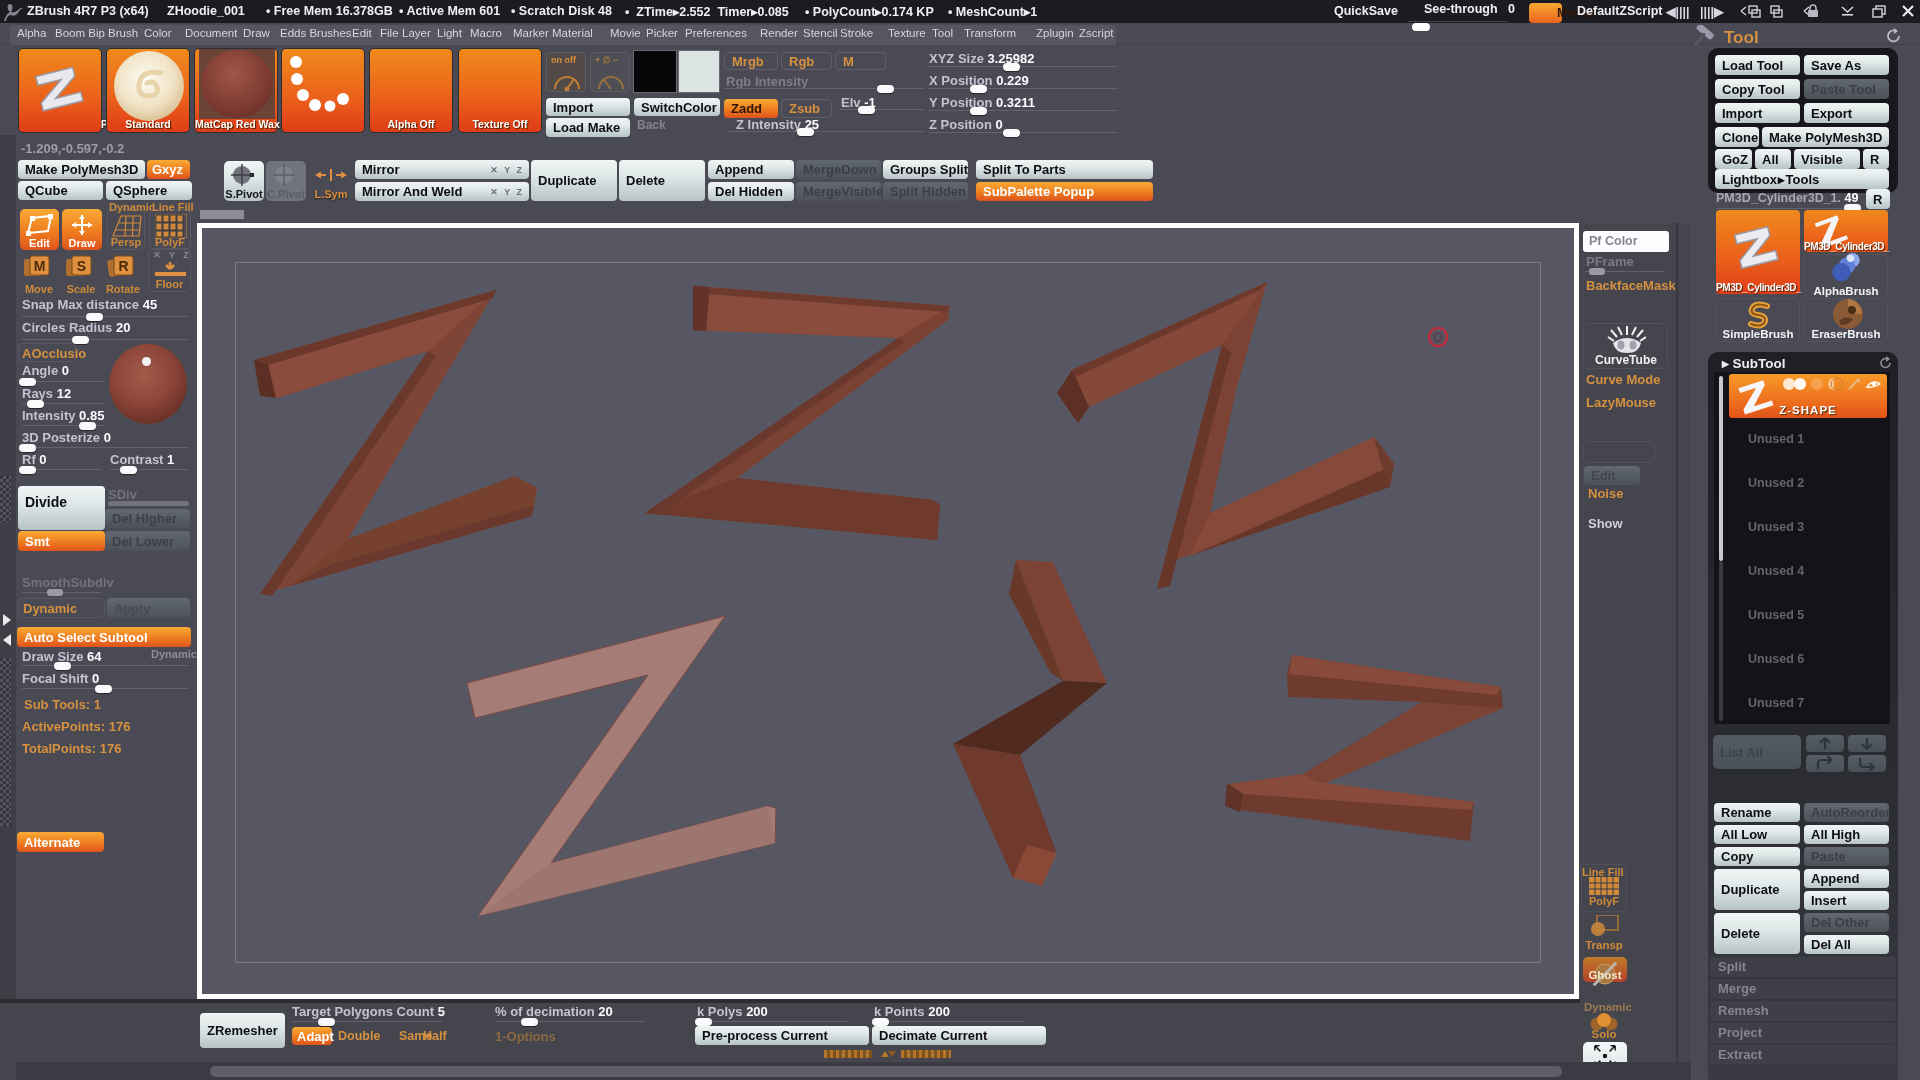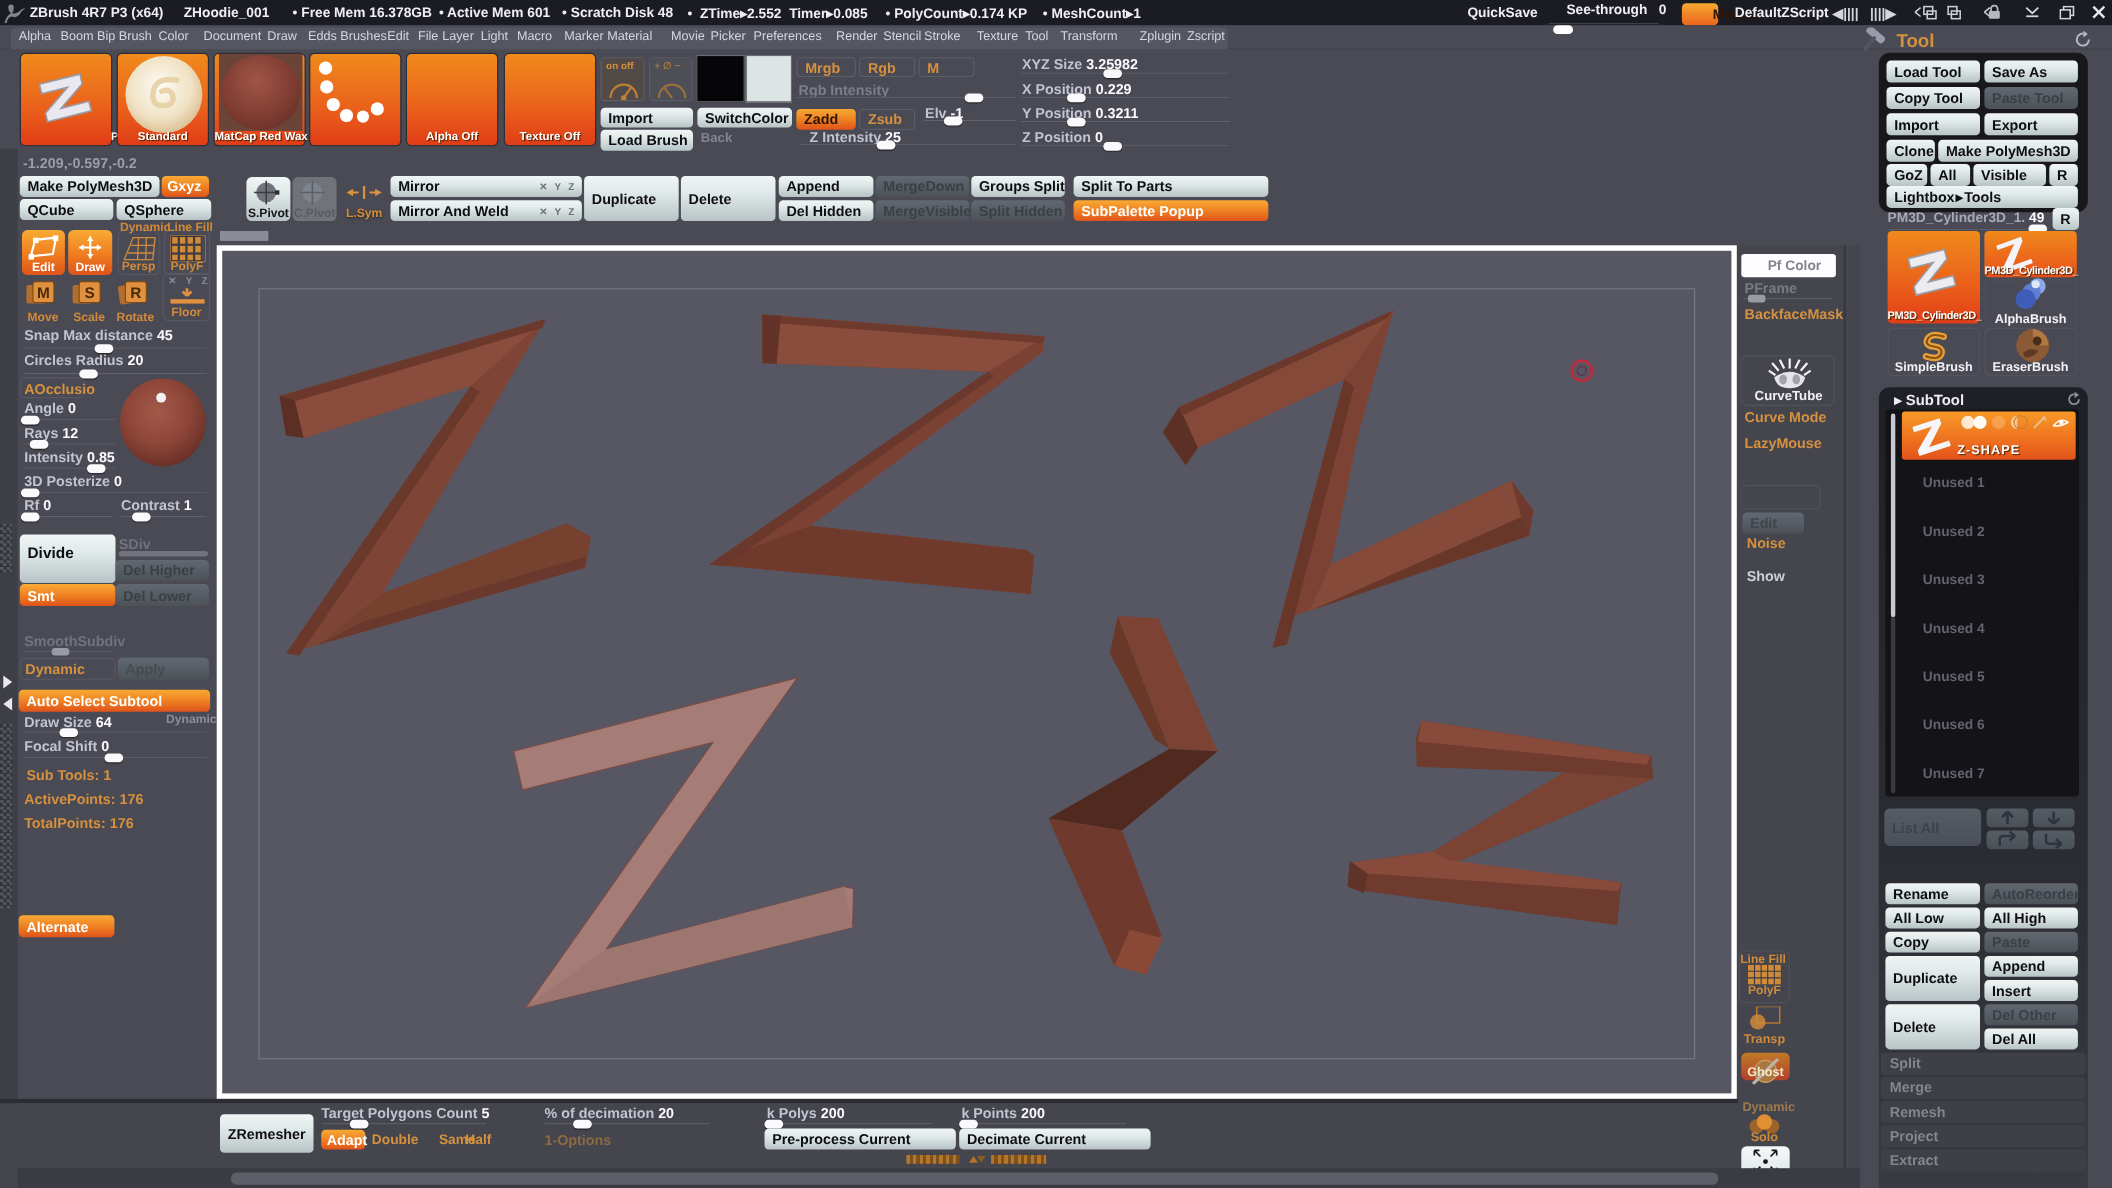--- a/index.html
+++ b/index.html
@@ -148,21 +148,21 @@
           <circle cx="15" cy="22" r="2.5" fill="#c07f36"></circle>
         </svg>
     </div>
     <div class="abs" style="left:590px;top:52px;width:40px;height:40px;background:#4e4e57;border-radius:4px;border:1px solid #5a5a63;">
       <span class="abs" style="left:4px;top:2px;font-size:9px;font-weight:bold;color:#a8793c;">+ ∅ −</span>
       <svg class="abs" style="left:5px;top:14px;" width="30" height="24" viewBox="0 0 30 24">
           <path d="M3 22 A12 12 0 0 1 27 22 M15 22 L8 13" fill="none" stroke="#96713c" stroke-width="2"></path>
         </svg>
     </div>
     <div class="b" style="left:546px;top:98px;width:84px;height:18px;">Import</div>
-    <div class="b" style="left:546px;top:118px;width:84px;height:19px;">Load Brush</div>
+    <div class="b" style="left:546px;top:118px;width:84px;height:19px;">Load Make</div>
     <div class="b" style="left:634px;top:98px;width:86px;height:18px;">SwitchColor</div>
     <span class="dlbl" style="left:637px;top:118px;font-size:12px;color:#84848e;">Back</span>
     <div class="abs" style="left:633px;top:50px;width:44px;height:43px;background:#060608;border:1px solid #6a6a72;"></div>
     <div class="abs" style="left:678px;top:50px;width:42px;height:43px;background:#dde4e4;border:1px solid #6a6a72;"></div>
     <div class="obtn" style="left:724px;top:52px;width:54px;height:18px;">Mrgb</div>
     <div class="obtn" style="left:781px;top:52px;width:51px;height:18px;">Rgb</div>
     <div class="obtn" style="left:835px;top:52px;width:51px;height:18px;">M</div>
     <span class="dlbl" style="left:726px;top:74px;color:#7e7e8a;">Rgb Intensity</span>
     <div class="tr" style="left:724px;top:88px;width:200px;"></div>
       <div class="kn" style="left:877px;top:85px;"></div>
@@ -412,21 +412,21 @@
       <polygon points="1229,784 1303,774 1318,782 1474,802 1471,810 1243,794" fill="#874a3b"></polygon>
       <polygon points="1227,783 1243,794 1240,812 1225,806" fill="#5f3328"></polygon>
 
       <circle cx="1438" cy="337" r="9" fill="none" stroke="#bb2d3c" stroke-width="2.6"></circle>
       <circle cx="1438" cy="337" r="4" fill="none" stroke="#5c3a50" stroke-width="1.6"></circle>
     </svg>
   </div>
   <div id="rightstrip" class="abs">
     <div class="abs" style="left:1579px;top:223px;width:112px;height:857px;background:#45454e;"></div>
     <div class="abs" style="left:1676px;top:223px;width:2px;height:857px;background:#37373f;"></div>
-    <div class="abs" style="left:1583px;top:231px;width:86px;height:21px;background:#fdfdff;border-radius:3px;color:#84848e;font-size:12.5px;font-weight:bold;line-height:21px;padding-left:24px;">Pf Color</div>
+    <div class="abs" style="left:1583px;top:231px;width:86px;height:21px;background:#fdfdff;border-radius:3px;color:#84848e;font-size:12.5px;font-weight:bold;line-height:21px;padding-left:6px;">Pf Color</div>
     <span class="dlbl" style="left:1586px;top:254px;color:#7b7b87;">PFrame</span>
     <div class="tr" style="left:1585px;top:271px;width:80px;"></div>
     <div class="abs" style="left:1589px;top:268px;width:16px;height:7px;background:#9a9aa4;border-radius:3px;"></div>
     <span class="olbl" style="left:1586px;top:278px;">BackfaceMask</span>
     <div class="abs" style="left:1583px;top:323px;width:85px;height:46px;border:1px solid #52525c;border-radius:5px;"></div>
     <svg class="abs" style="left:1607px;top:325px;" width="40" height="30" viewBox="0 0 40 30">
         <g stroke="#f2f2f6" stroke-width="2" fill="none">
           <path d="M20 10 V1 M15 10 L11 2 M25 10 L29 2 M10 12 L4 5 M30 12 L36 5 M7 16 L1 12 M33 16 L39 12"></path>
         </g>
         <path d="M6 18 Q20 8 34 18 Q32 28 20 28 Q8 28 6 18 Z" fill="#e4e4ea"></path>

